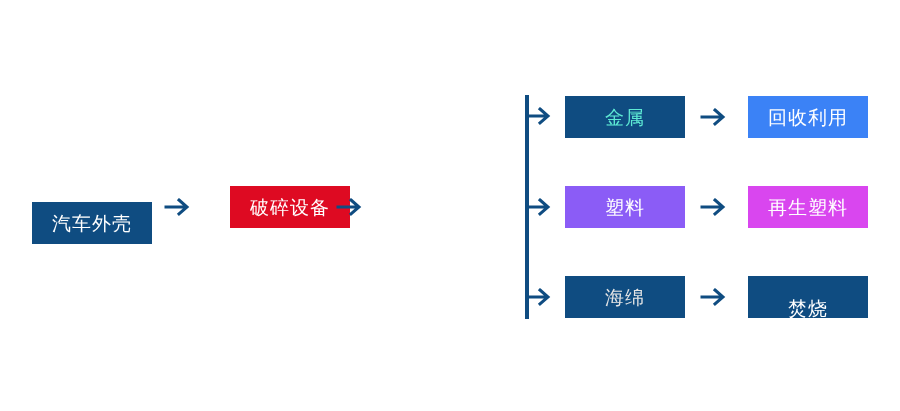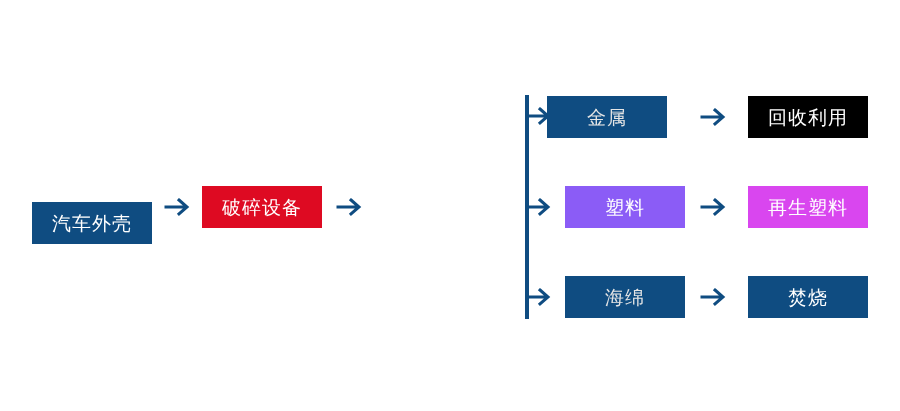--- a/index.html
+++ b/index.html
@@ -25,21 +25,21 @@
     align-items: center;
     justify-content: center;
     color: #ffffff;
     font-size: 19px;
     line-height: 1;
     letter-spacing: 1px;
     white-space: nowrap;
     box-sizing: border-box;
   }
   .node.blue  { background: #0F4C81; }
-  .node.red   { background: #DE0A22; }
+  .node.red   { background: #DE0A22; margin-left: 28px; }
 
   
   .arrow {
     position: absolute;
     width: 30px;
     height: 22px;
     color: #0F4C81;
   }
   .arrow svg { display: block; width: 100%; height: 100%; }
 
@@ -85,31 +85,31 @@
 
 
   <div class="trunk" style="left: 525px; top: 95px; height: 224px; background: rgb(15, 76, 129);"></div>
 
   <div class="branch-arrow" style="left: 527px; top: 105px; color: rgb(15, 76, 129);">
     <svg viewBox="0 0 28 22" aria-hidden="true">
       <path d="M1 11 H20 M13 4 L21 11 L13 18" fill="none" stroke="currentColor" stroke-width="3" stroke-linecap="square" stroke-linejoin="miter"></path>
     </svg>
   </div>
 
-  <div class="node blue" style="left: 547px; top: 96px; background: rgb(15, 76, 129); color: #e5e5e5;">
+  <div class="node blue" style="left: 565px; top: 96px; background: rgb(15, 76, 129); color: #5eead4;">
     <span>金属</span>
   </div>
 
   <div class="arrow" style="left: 700px; top: 106px; color: rgb(15, 76, 129);">
     <svg viewBox="0 0 30 22" aria-hidden="true">
       <path d="M2 11 H22 M15 4 L23 11 L15 18" fill="none" stroke="currentColor" stroke-width="3" stroke-linecap="square" stroke-linejoin="miter"></path>
     </svg>
   </div>
 
-  <div class="node blue" style="left: 748px; top: 96px; background: #000000; color: rgb(255, 255, 255);">
+  <div class="node blue" style="left: 748px; top: 96px; background: #3b82f6; color: rgb(255, 255, 255);">
     <span>回收利用</span>
   </div>
 
   <div class="branch-arrow" style="left: 527px; top: 196px; color: rgb(15, 76, 129);">
     <svg viewBox="0 0 28 22" aria-hidden="true">
       <path d="M1 11 H20 M13 4 L21 11 L13 18" fill="none" stroke="currentColor" stroke-width="3" stroke-linecap="square" stroke-linejoin="miter"></path>
     </svg>
   </div>
 
   <div class="node blue" style="left: 565px; top: 186px; background: #8b5cf6; color: rgb(255, 255, 255);">
@@ -135,17 +135,17 @@
   <div class="node blue" style="left: 565px; top: 276px; background: rgb(15, 76, 129); color: #e5e5e5;">
     <span>海绵</span>
   </div>
 
   <div class="arrow" style="left: 700px; top: 286px; color: rgb(15, 76, 129);">
     <svg viewBox="0 0 30 22" aria-hidden="true">
       <path d="M2 11 H22 M15 4 L23 11 L15 18" fill="none" stroke="currentColor" stroke-width="3" stroke-linecap="square" stroke-linejoin="miter"></path>
     </svg>
   </div>
 
-  <div class="node blue" style="left: 748px; top: 276px; background: rgb(15, 76, 129); color: rgb(255, 255, 255);">
+  <div class="node blue" style="left: 748px; top: 276px; background: rgb(15, 76, 129); color: rgb(255, 255, 255); align-items: flex-end;">
     <span>焚烧</span>
   </div>
 
 </div>
 
 </body></html>

